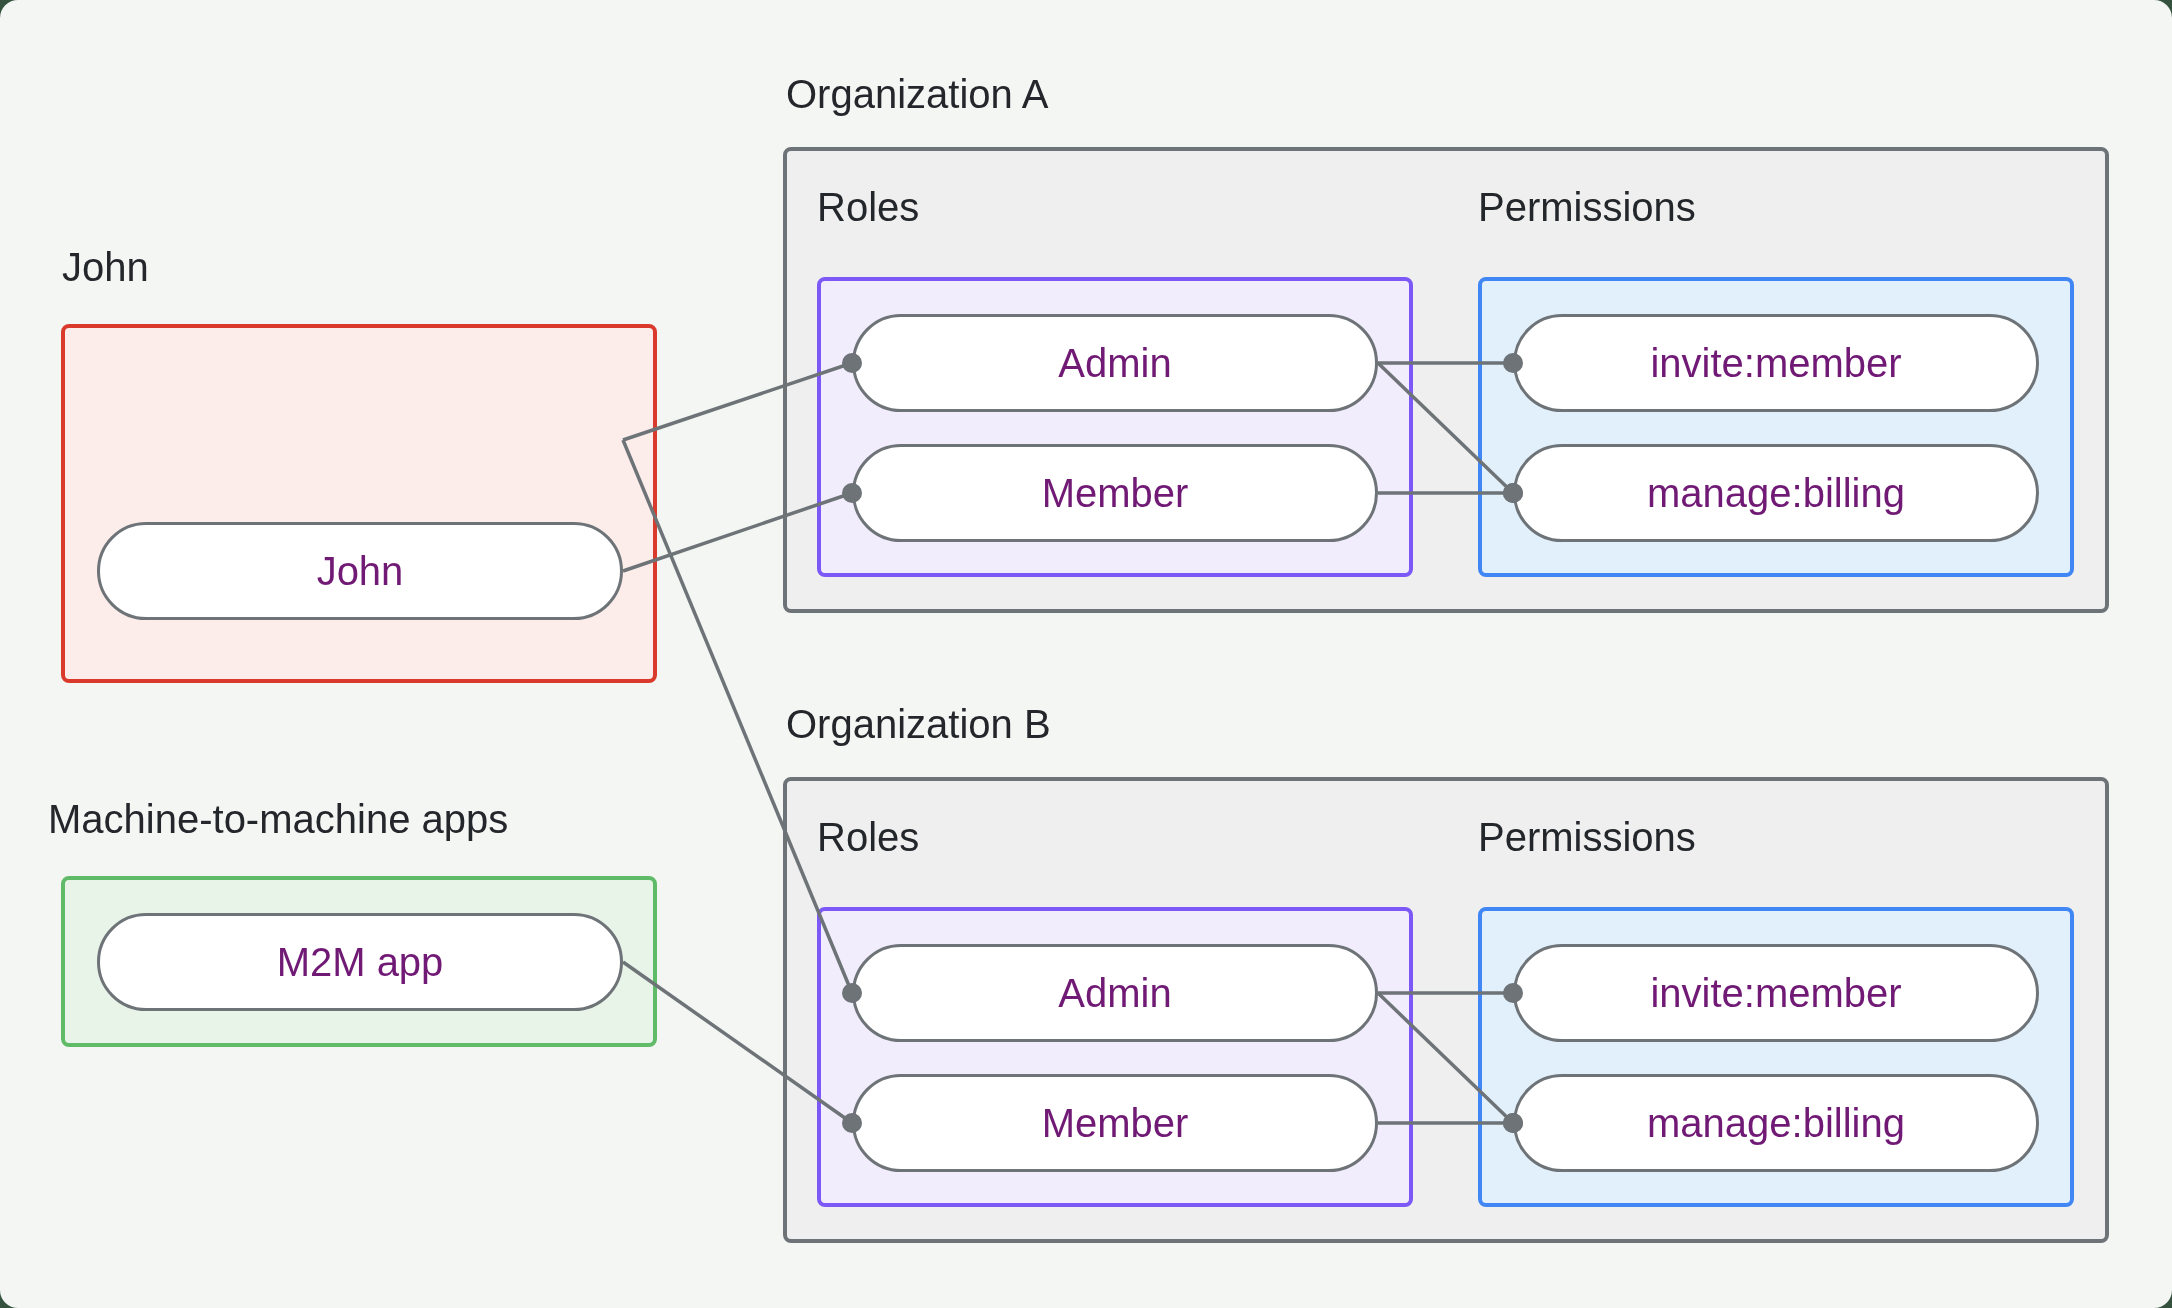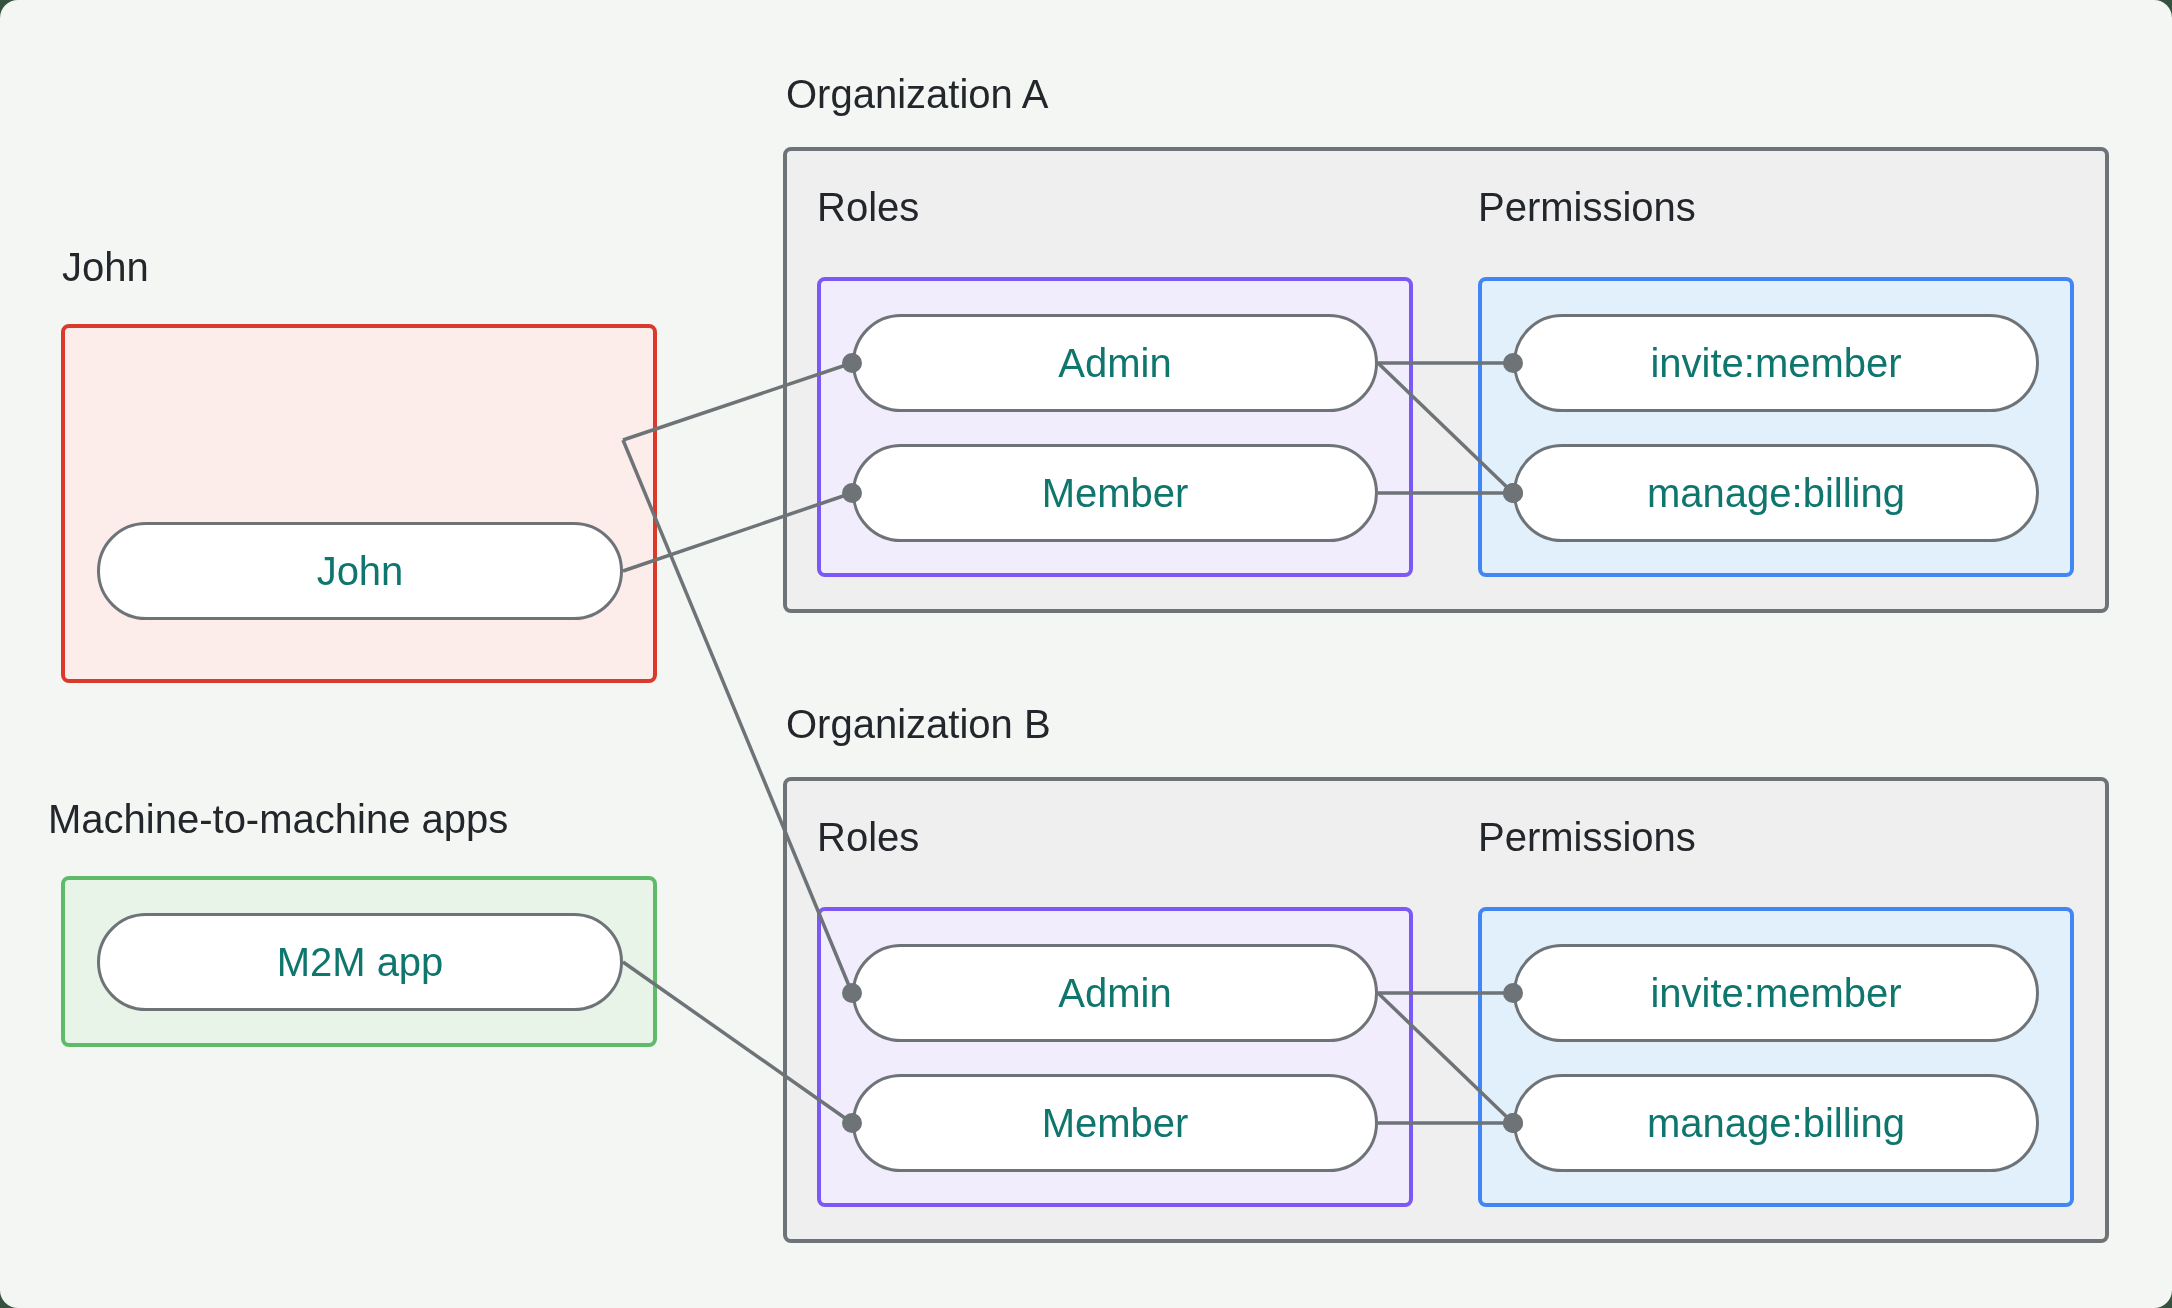--- a/index.html
+++ b/index.html
@@ -23,21 +23,21 @@
   .box-orgB{left:783px;top:777px;}
   .box-roles{width:596px;height:300px;border:4px solid #7c58f6;background:#f2edfc;}
   .box-rolesA{left:817px;top:277px;}
   .box-rolesB{left:817px;top:907px;}
   .box-perms{width:596px;height:300px;border:4px solid #4186f5;background:#e2f0fc;}
   .box-permsA{left:1478px;top:277px;}
   .box-permsB{left:1478px;top:907px;}
 
   .pill{position:absolute;box-sizing:border-box;width:526px;height:98px;background:#ffffff;
         border:3px solid #6d7377;border-radius:49px;display:flex;align-items:center;justify-content:center;
-        font-size:40px;font-weight:400;color:#0f766e;white-space:nowrap;}
+        font-size:40px;font-weight:400;color:#701a75;white-space:nowrap;}
   .pill-sarah{left:97px;top:391px;}
   .pill-john{left:97px;top:522px;}
   .pill-m2m{left:97px;top:913px;}
   .pill-adminA{left:852px;top:314px;}
   .pill-memberA{left:852px;top:444px;}
   .pill-inviteA{left:1513px;top:314px;}
   .pill-manageA{left:1513px;top:444px;}
   .pill-adminB{left:852px;top:944px;}
   .pill-memberB{left:852px;top:1074px;}
   .pill-inviteB{left:1513px;top:944px;}

